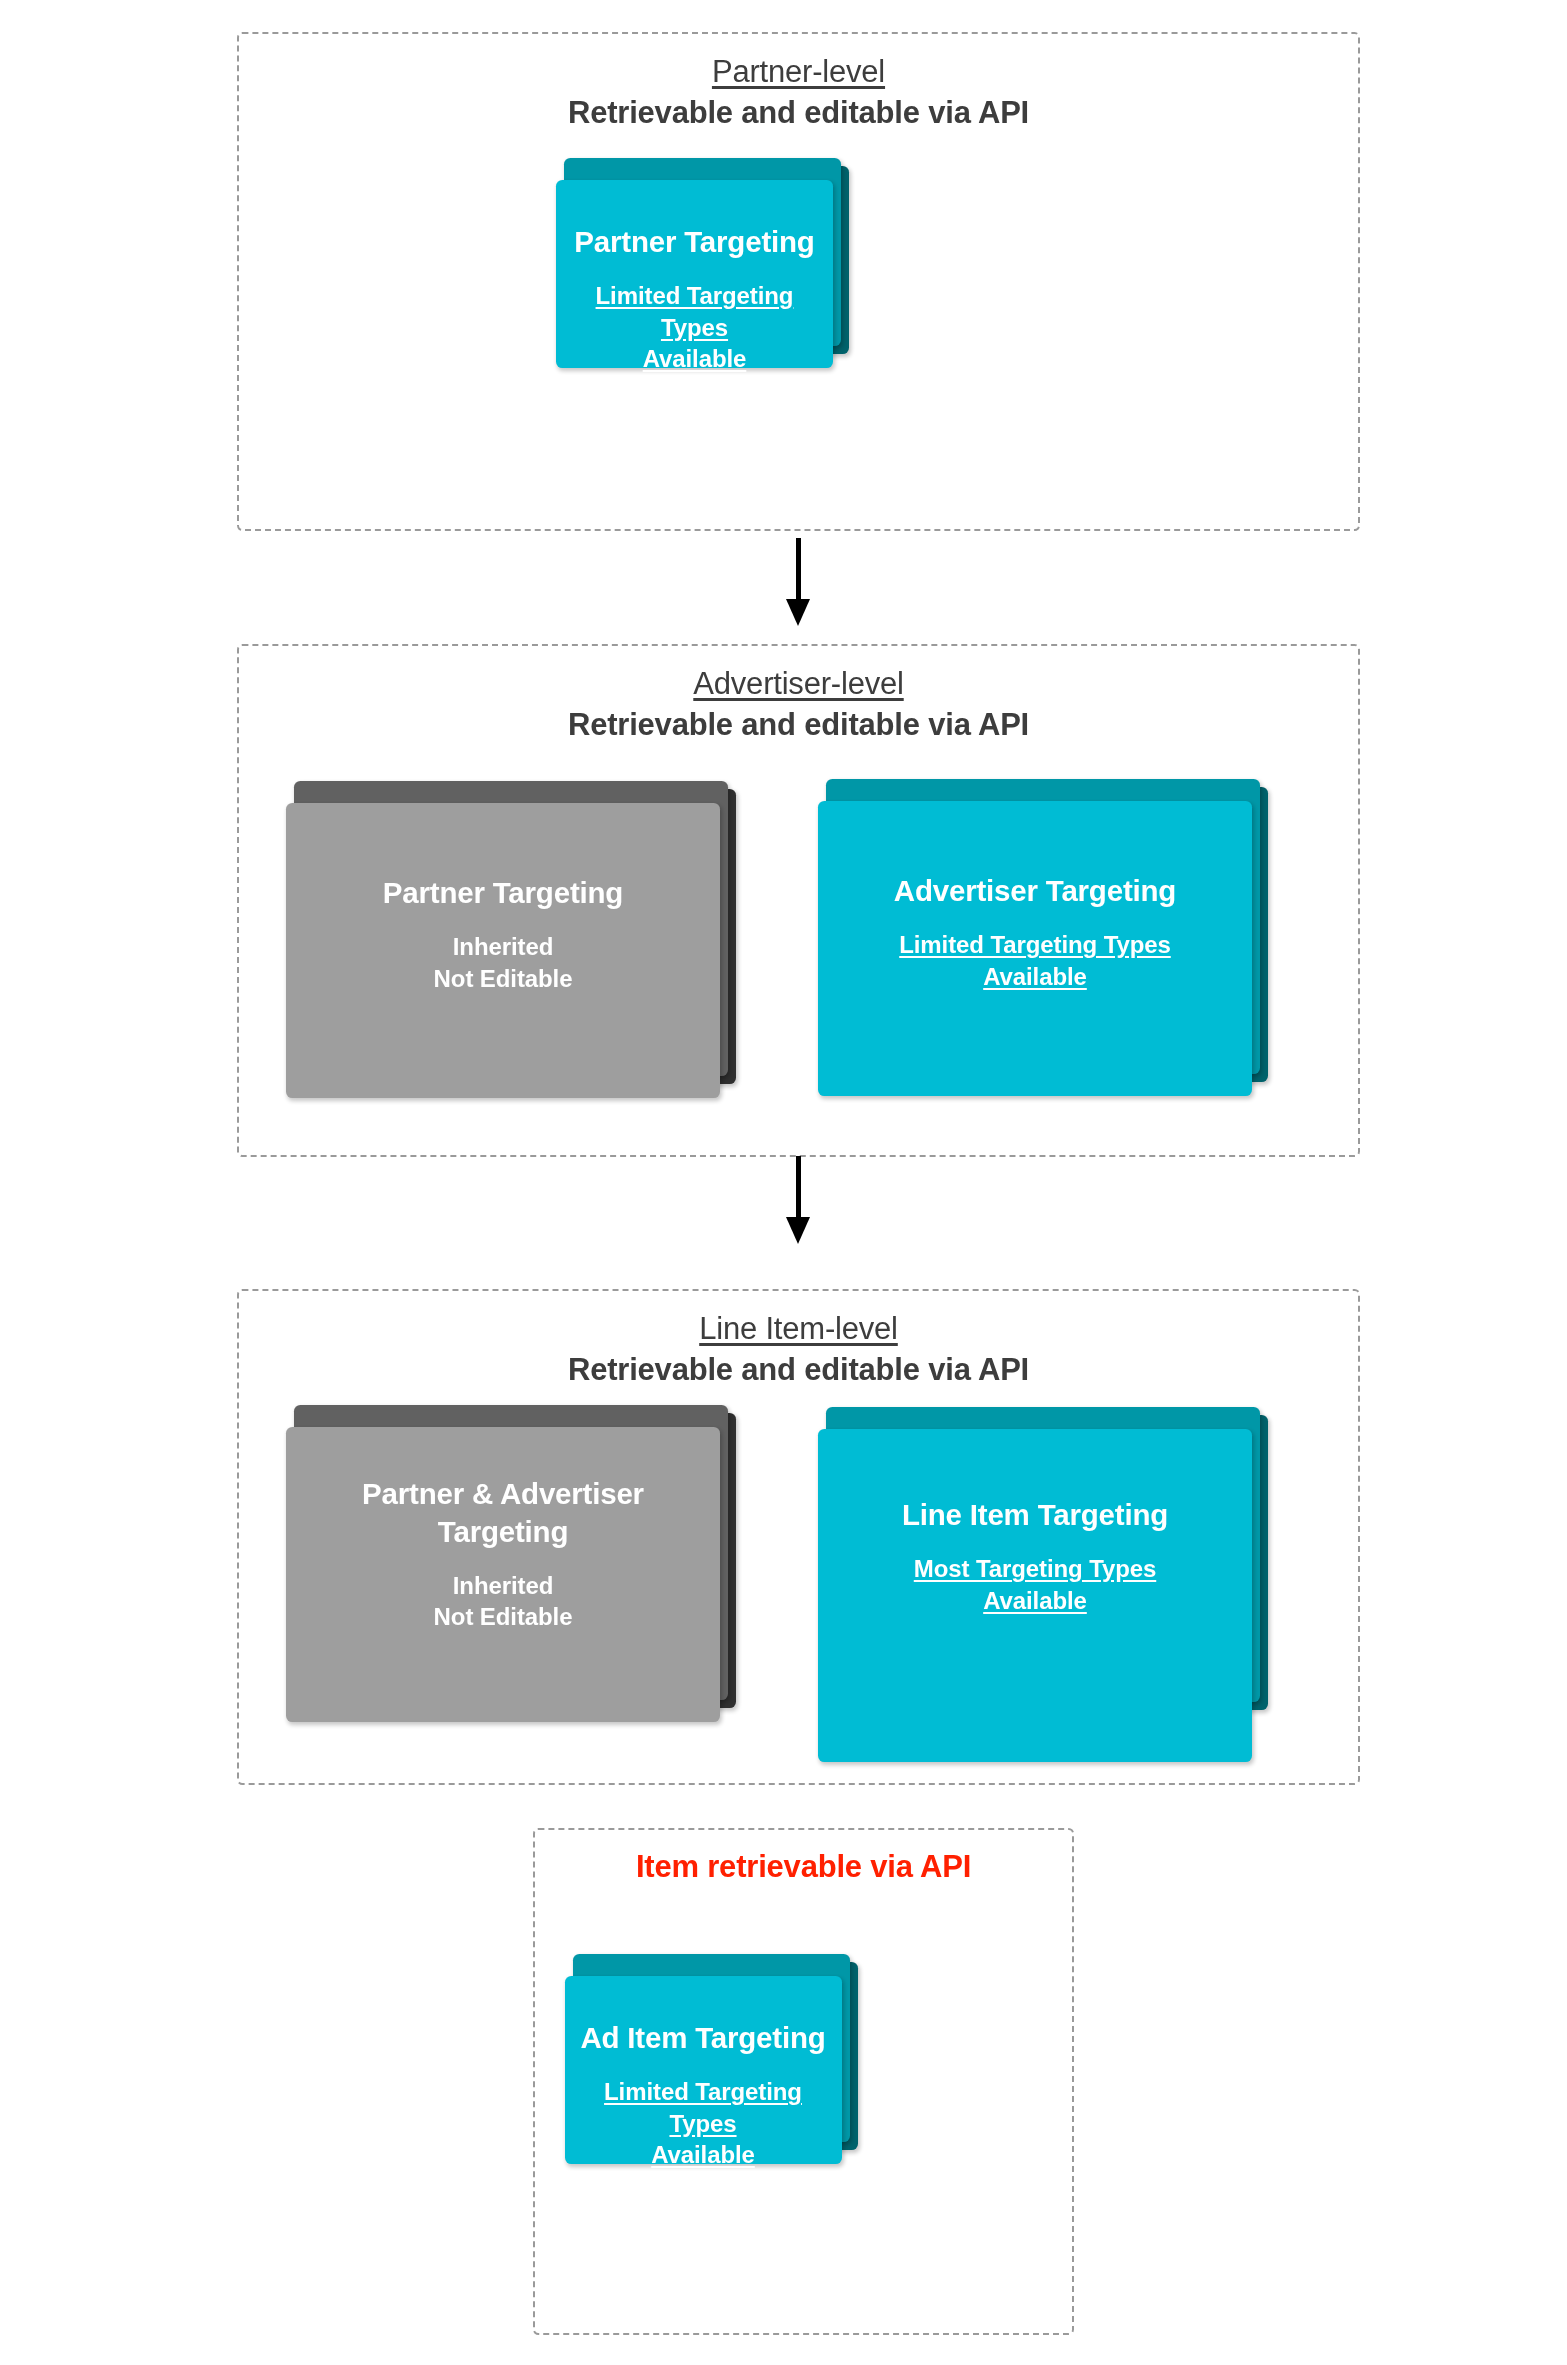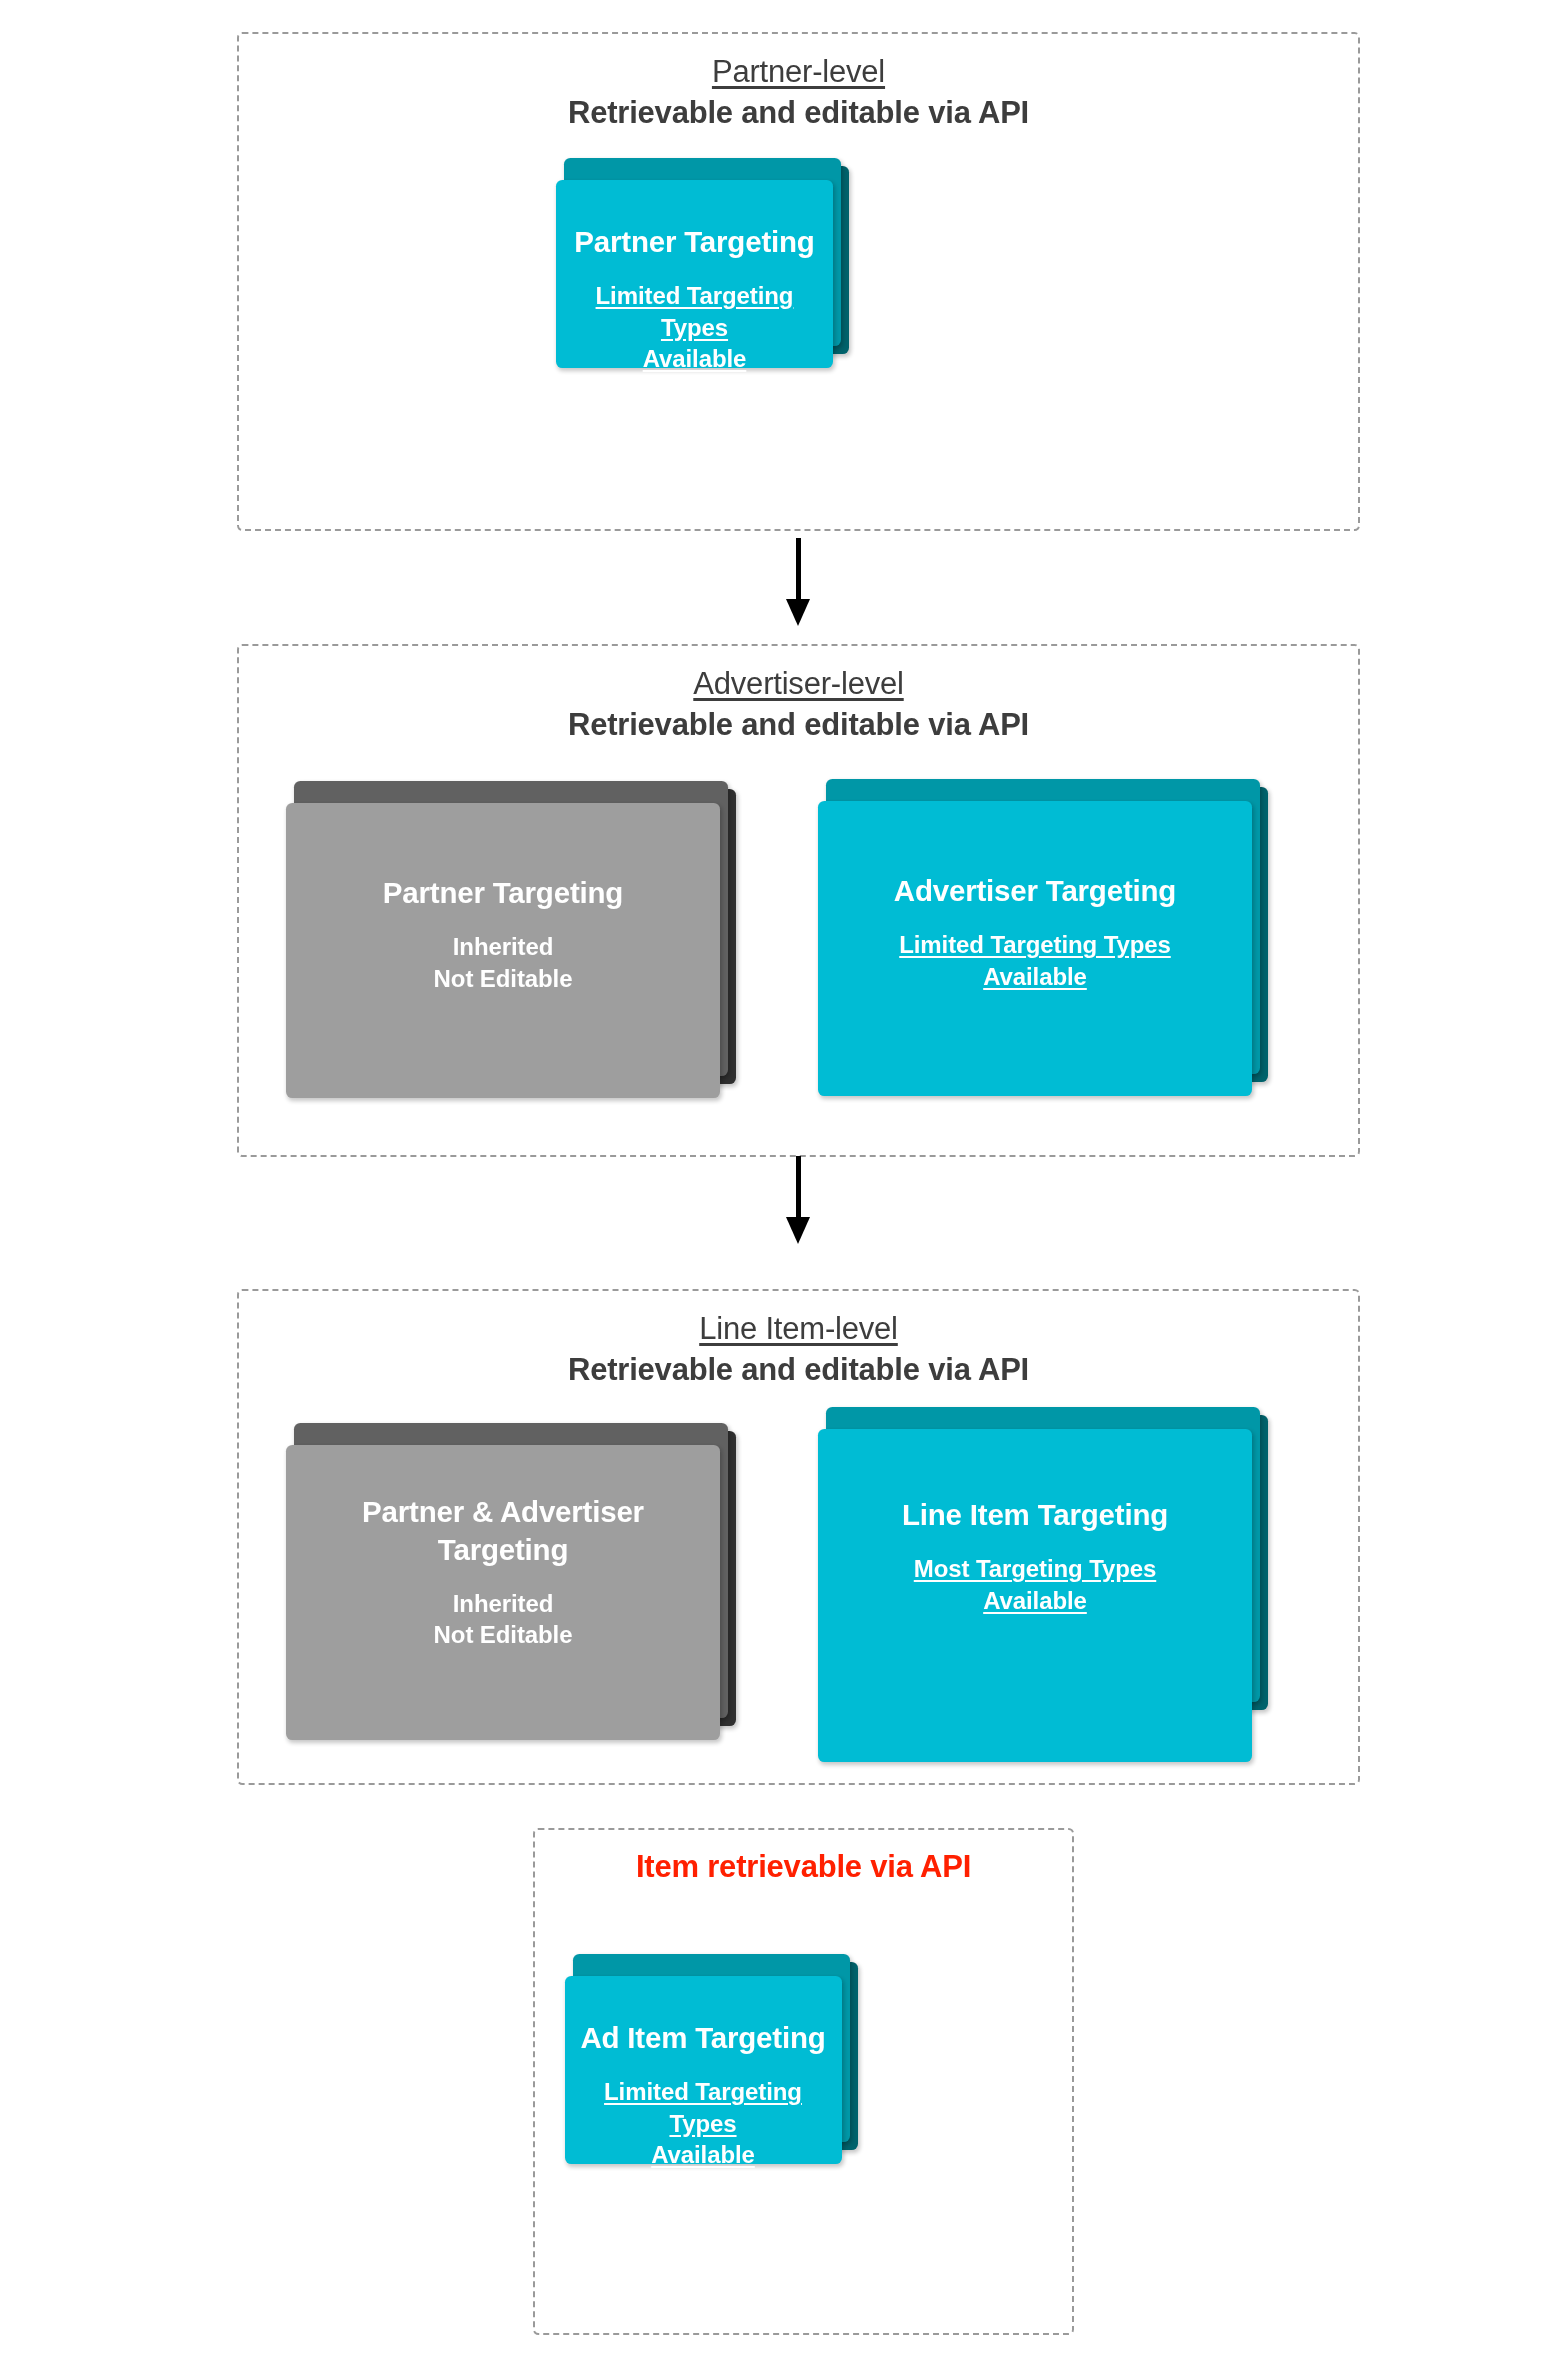--- a/index.html
+++ b/index.html
@@ -198,21 +198,21 @@
     <div class="head" style="top:61px;"></div>
   </div>
 
   <div class="level-box" style="left:237px; top:1289px; width:1123px; height:496px;">
 
     <div class="level-heading" style="top:18px;">
       <span class="level-name">Line Item-level</span>
       <span class="level-api">Retrievable and editable via API</span>
     </div>
 
-    <div class="card-stack grey" style="left:47px; top:124px; width:464px; height:313px;">
+    <div class="card-stack grey" style="left:47px; top:106px; width:464px; height:313px;">
       <div class="card-layer back" style="width:434px; height:295px;"></div>
       <div class="card-layer mid" style="width:434px; height:295px;"></div>
       <div class="card-layer front" style="width:434px; height:295px;">
         <div class="card-body" style="top:48px;">
           <span class="card-title">Partner &amp; Advertiser<br>Targeting</span>
           <span class="card-sub">Inherited<br>Not Editable</span>
         </div>
       </div>
     </div>
 

